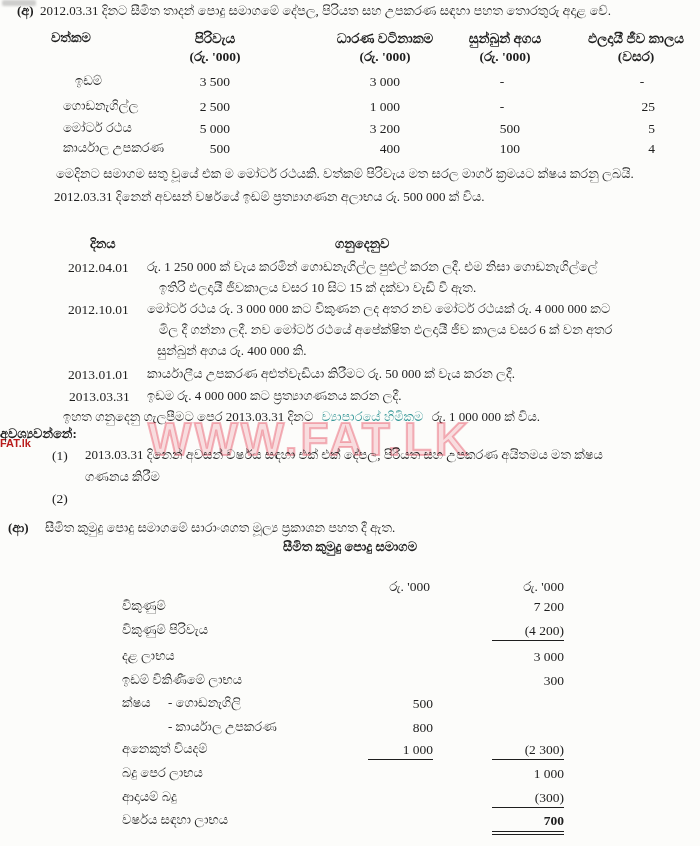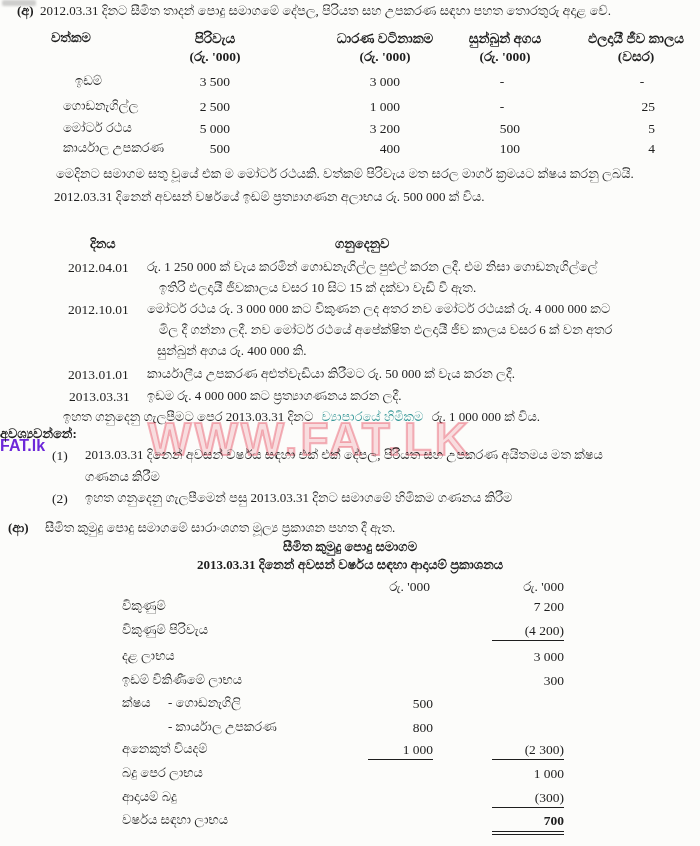--- a/index.html
+++ b/index.html
@@ -22,21 +22,21 @@
     position:absolute;left:148px;top:412px;width:430px;
     font-family:"Liberation Sans","DejaVu Sans",sans-serif;
     font-size:46px;font-weight:bold;letter-spacing:3px;
     color:rgba(228,64,84,0.16);
     -webkit-text-stroke:2px rgba(228,64,84,0.38);
     pointer-events:none;
   }
   .wm-small{
     position:absolute;left:0px;top:437px;
     font-family:"Liberation Sans","DejaVu Sans",sans-serif;
-    font-size:16px;font-weight:bold;color:#6d28d9;
+    font-size:11px;font-weight:bold;color:#b91c1c;
   }
   .artifact{
     position:absolute;left:2px;top:0px;width:34px;height:6px;
     background:rgba(120,120,120,0.35);border-radius:2px;filter:blur(1px);
   }
 </style>
 </head>
 <body>
 
 <div id="doc">
@@ -111,27 +111,25 @@
   <div class="wm-big">WWW.FAT.LK</div>
   <div class="wm-small">FAT.lk</div>
 
   <span class="line b" style="left:0px;top:427px;">අවශ්‍යවන්නේ:</span>
 
   <span class="line num" style="left:52px;top:448px;">(1)</span>
   <span class="line" style="left:85px;top:448px;width:610px;">2013.03.31 දිනෙන් අවසන් වර්ෂය සඳහා එක් එක් දේපල, පිරියත සහ උපකරණ අයිතමය මත ක්ෂය</span>
   <span class="line" style="left:85px;top:470px;width:610px;">ගණනය කිරීම</span>
 
   <span class="line num" style="left:52px;top:491px;">(2)</span>
-  <span class="line" style="left:85px;top:491px;width:610px;">ඉහත ගනුදෙනු ගැලපීමෙන් පසු 2013.03.31 දිනට සමාගමේ හිමිකම ගණනය කිරීම</span>
 
   <span class="line b" style="left:8px;top:521px;">(ආ)</span>
   <span class="line" style="left:45px;top:521px;width:650px;">සීමිත කුමුදු පොදු සමාගමේ සාරාංශගත මූල්‍ය ප්‍රකාශන පහත දී ඇත.</span>
 
   <span class="line b c" style="left:0px;top:540px;width:700px;">සීමිත කුමුදු පොදු සමාගම</span>
-  <span class="line b c" style="left:0px;top:558px;width:700px;">2013.03.31 දිනෙන් අවසන් වර්ෂය සඳහා ආදායම් ප්‍රකාශනය</span>
 
   <span class="cell num r" style="left:365px;top:579px;width:65px;">රු. '000</span>
   <span class="cell num r" style="left:495px;top:579px;width:69px;">රු. '000</span>
 
   <span class="line" style="left:122px;top:599px;">විකුණුම්</span>
   <span class="cell num r" style="left:492px;top:599px;width:72px;">7 200</span>
 
   <span class="line" style="left:122px;top:623px;">විකුණුම් පිරිවැය</span>
   <span class="cell num r u" style="left:492px;top:623px;width:72px;text-align:right;">(4 200)</span>
 

